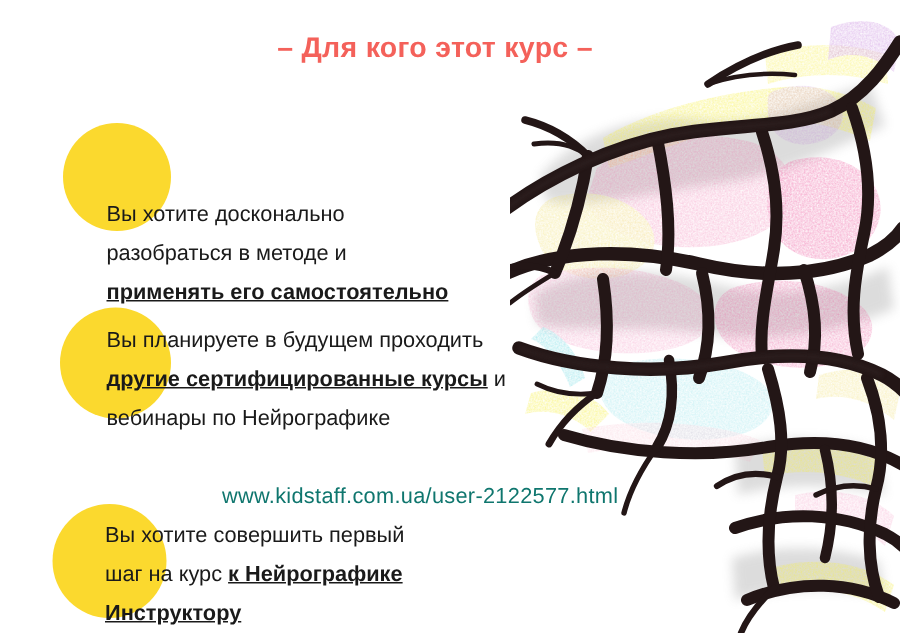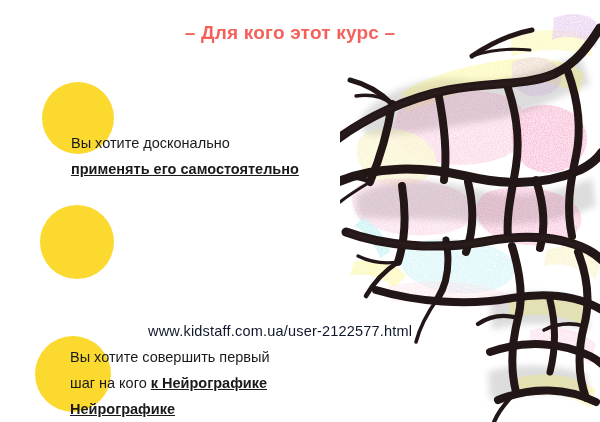--- a/index.html
+++ b/index.html
@@ -59,21 +59,21 @@
 
   .text-block .line { display: block; }
   .text-block .strong { font-weight: bold; text-decoration: underline; }
 
   
   #watermark {
     position: absolute;
     left: 148px;
     top: 323px;
     font-size: 14.5px;
-    color: #0f172a;
+    color: #0f766e;
     letter-spacing: 0.2px;
     white-space: nowrap;
     z-index: 5;
   }
 
   
   #artwork {
     position: absolute;
     right: 0;
     top: 0;
@@ -188,29 +188,35 @@
       </g>
     </svg>
   </div>
 
   <div id="title">– Для кого этот курс –</div>
 
   <div class="bullet-circle" id="circle-1"></div>
 
   <div class="text-block" id="block-1">
     <span class="line">Вы хотите досконально</span>
+    <span class="line">разобраться в методе и</span>
     <span class="line strong">применять его самостоятельно</span>
   </div>
 
   <div class="bullet-circle" id="circle-2"></div>
 
+  <div class="text-block" id="block-2">
+    <span class="line">Вы планируете в будущем проходить</span>
+    <span class="line"><span class="strong">другие сертифицированные курсы</span><span> и</span></span>
+    <span class="line">вебинары по Нейрографике</span>
+  </div>
 
   <div id="watermark">www.kidstaff.com.ua/user-2122577.html</div>
 
   <div class="bullet-circle" id="circle-3"></div>
 
   <div class="text-block" id="block-3">
     <span class="line">Вы хотите совершить первый</span>
-    <span class="line"><span>шаг на кого </span><span class="strong">к Нейрографике</span></span>
-    <span class="line strong">Нейрографике</span>
+    <span class="line"><span>шаг на курс </span><span class="strong">к Нейрографике</span></span>
+    <span class="line strong">Инструктору</span>
   </div>
 
 </div>
 
 </body></html>

